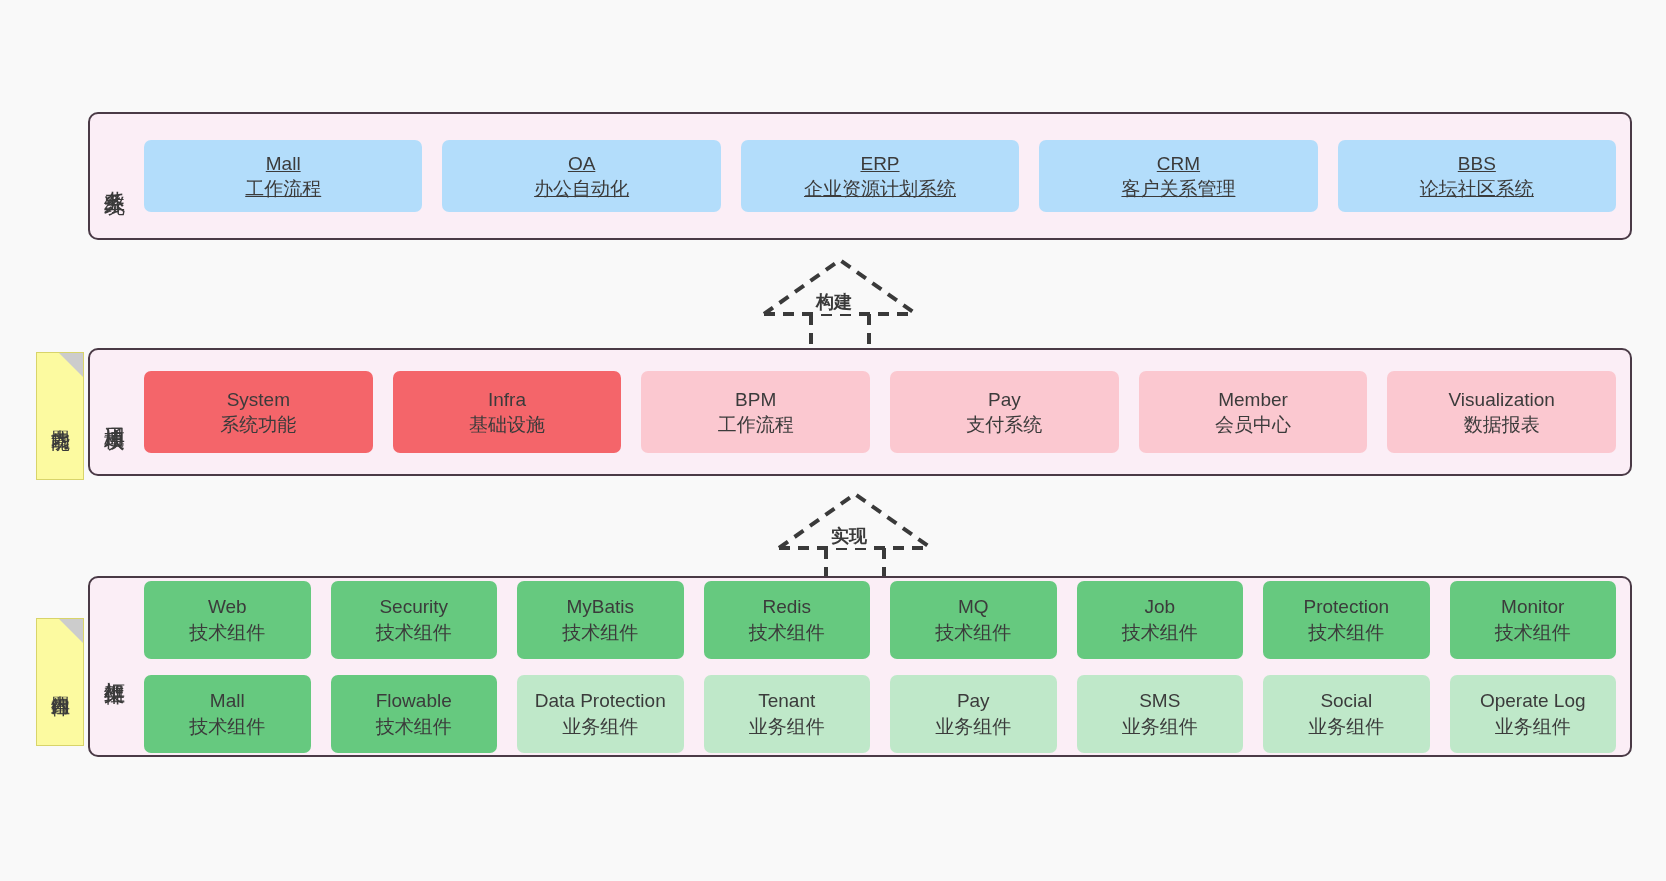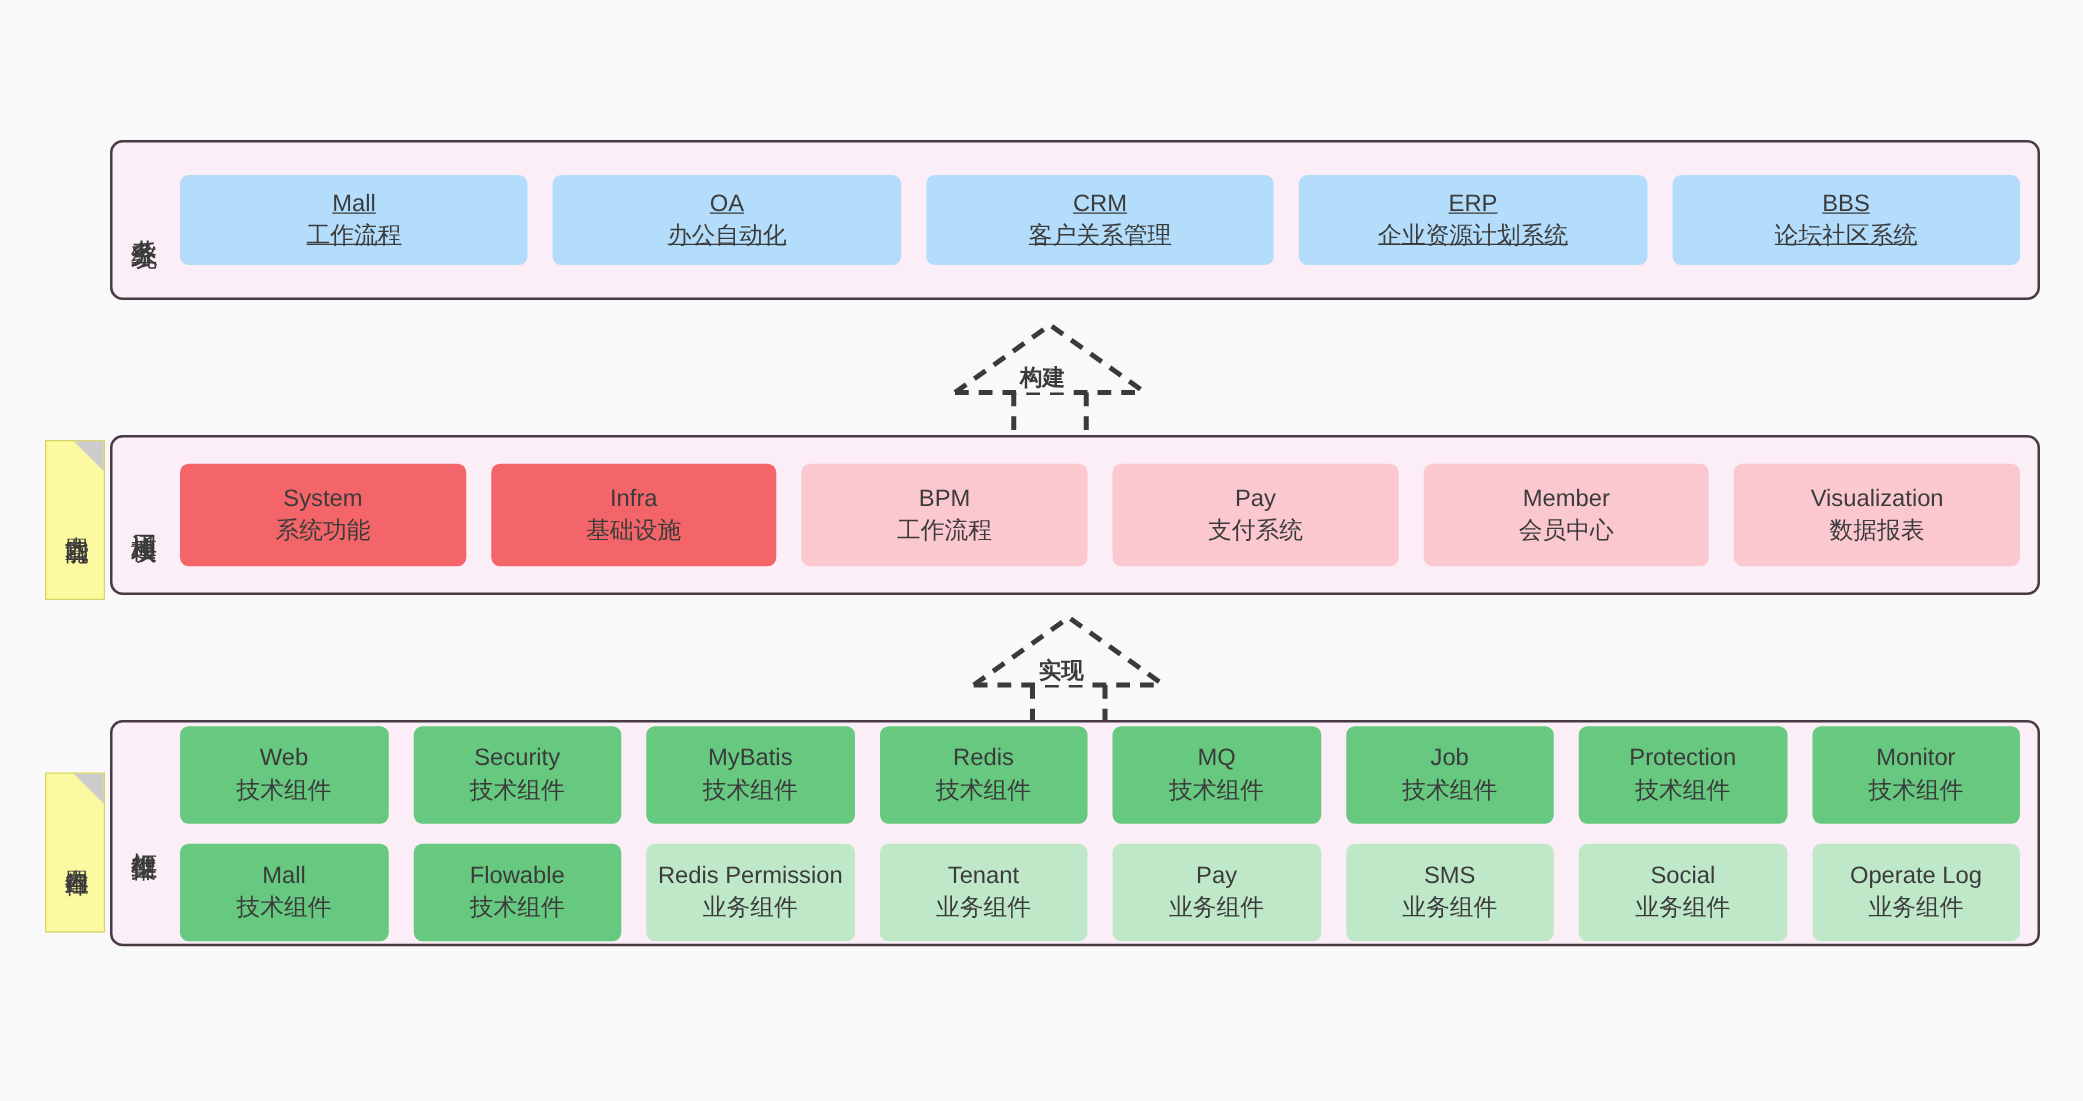--- a/index.html
+++ b/index.html
@@ -147,26 +147,26 @@
       <div class="row">
         <div class="card c-blue">
           <span class="t1">Mall</span>
           <span class="t2">工作流程</span>
         </div>
         <div class="card c-blue">
           <span class="t1">OA</span>
           <span class="t2">办公自动化</span>
         </div>
         <div class="card c-blue">
+          <span class="t1">ERP</span>
+          <span class="t2">企业资源计划系统</span>
+        </div>
+        <div class="card c-blue">
           <span class="t1">CRM</span>
           <span class="t2">客户关系管理</span>
-        </div>
-        <div class="card c-blue">
-          <span class="t1">ERP</span>
-          <span class="t2">企业资源计划系统</span>
         </div>
         <div class="card c-blue">
           <span class="t1">BBS</span>
           <span class="t2">论坛社区系统</span>
         </div>
       </div>
     </div>
   </div>
 
   <div class="connector" id="connector-build">
@@ -277,21 +277,21 @@
       <div class="row">
         <div class="card c-green">
           <span class="t1">Mall</span>
           <span class="t2">技术组件</span>
         </div>
         <div class="card c-green">
           <span class="t1">Flowable</span>
           <span class="t2">技术组件</span>
         </div>
         <div class="card c-green-light">
-          <span class="t1">Redis Permission</span>
+          <span class="t1">Data Protection</span>
           <span class="t2">业务组件</span>
         </div>
         <div class="card c-green-light">
           <span class="t1">Tenant</span>
           <span class="t2">业务组件</span>
         </div>
         <div class="card c-green-light">
           <span class="t1">Pay</span>
           <span class="t2">业务组件</span>
         </div>

